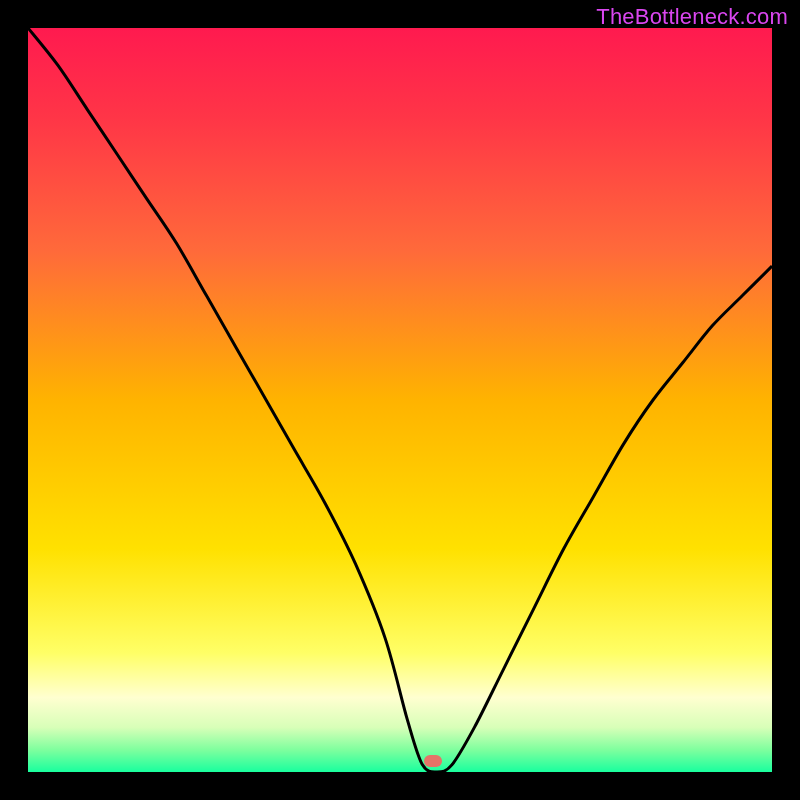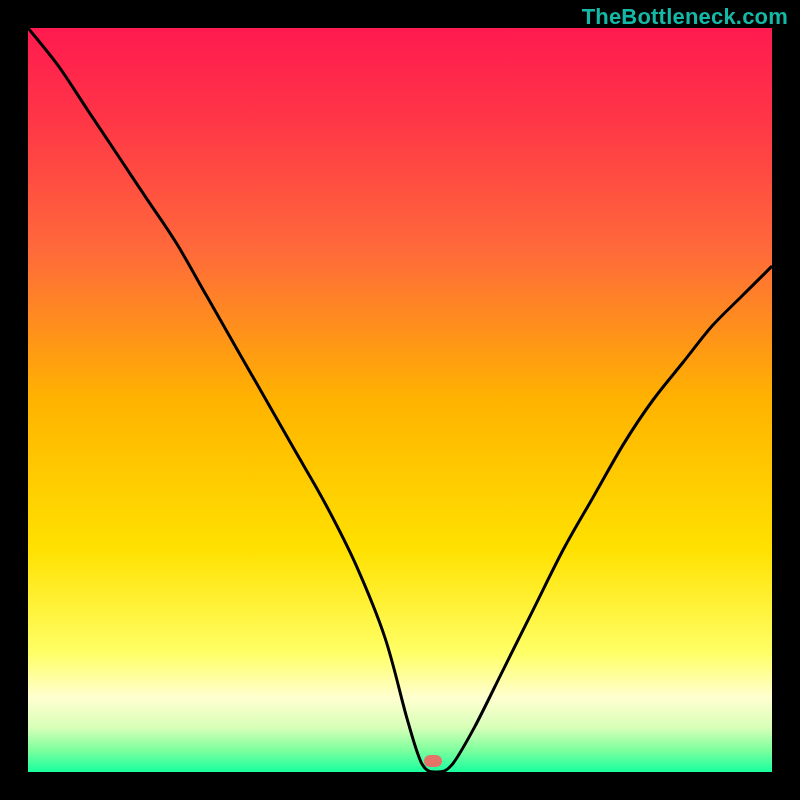--- a/index.html
+++ b/index.html
@@ -14,23 +14,23 @@
   .frame {
     position: relative;
     width: 800px;
     height: 800px;
     background: #000;
   }
   .watermark {
     position: absolute;
     top: 4px;
     right: 12px;
-    color: #14b8a6;
+    color: #d946ef;
     font-size: 22px;
-    font-weight: 700;
+    font-weight: 400;
     z-index: 20;
     letter-spacing: 0.2px;
     margin-left: 20px;
   }
   .plot-area {
     position: absolute;
     left: 28px;
     top: 28px;
     width: 744px;
     height: 744px;

